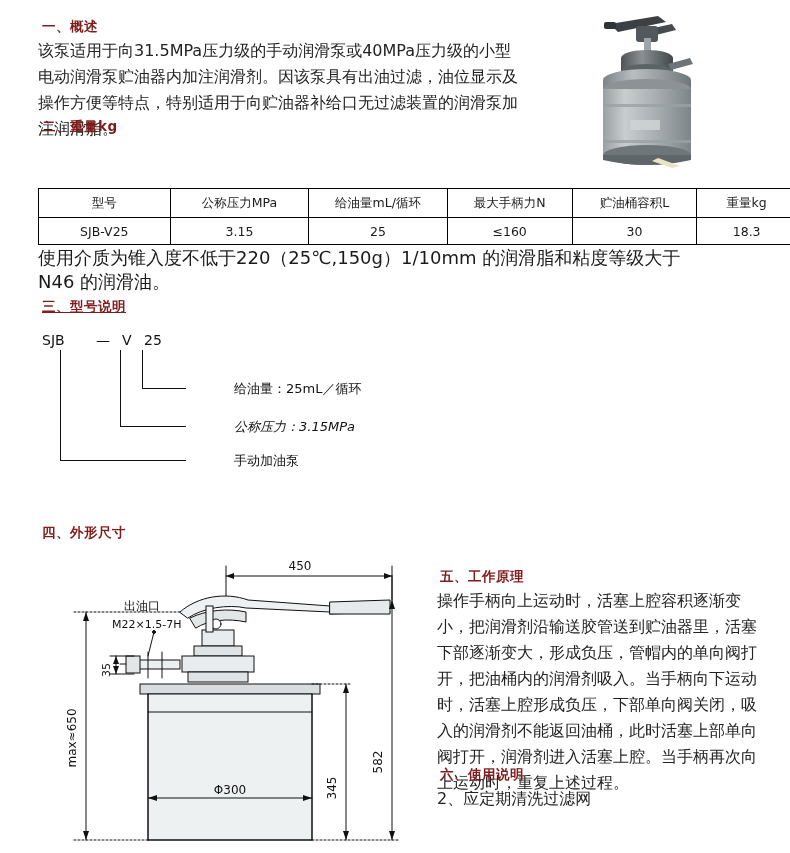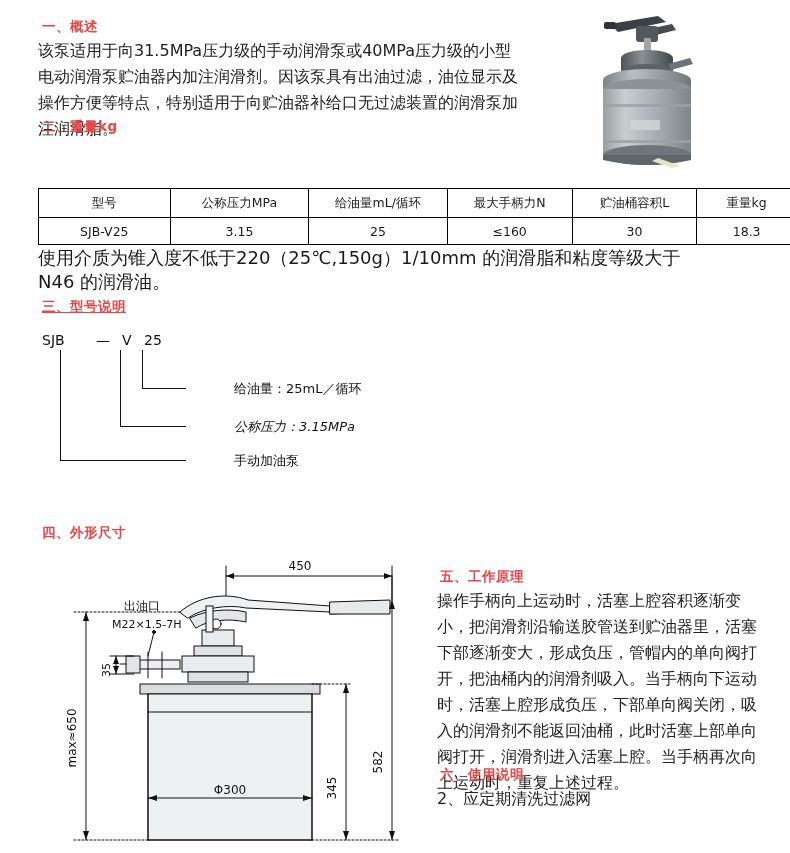--- a/index.html
+++ b/index.html
@@ -17,21 +17,21 @@
     overflow: hidden;
   }
   .page {
     position: relative;
     width: 790px;
     height: 853px;
   }
   .sec-title {
     font-weight: bold;
     font-size: 13.5px;
-    color: #ef4444;
+    color: #7f1d1d;
     letter-spacing: 0.5px;
   }
   .body-text {
     font-size: 16px;
     line-height: 26px;
     color: #222;
   }
 
   
   #sec1-title { position: absolute; left: 42px; top: 18px; }

